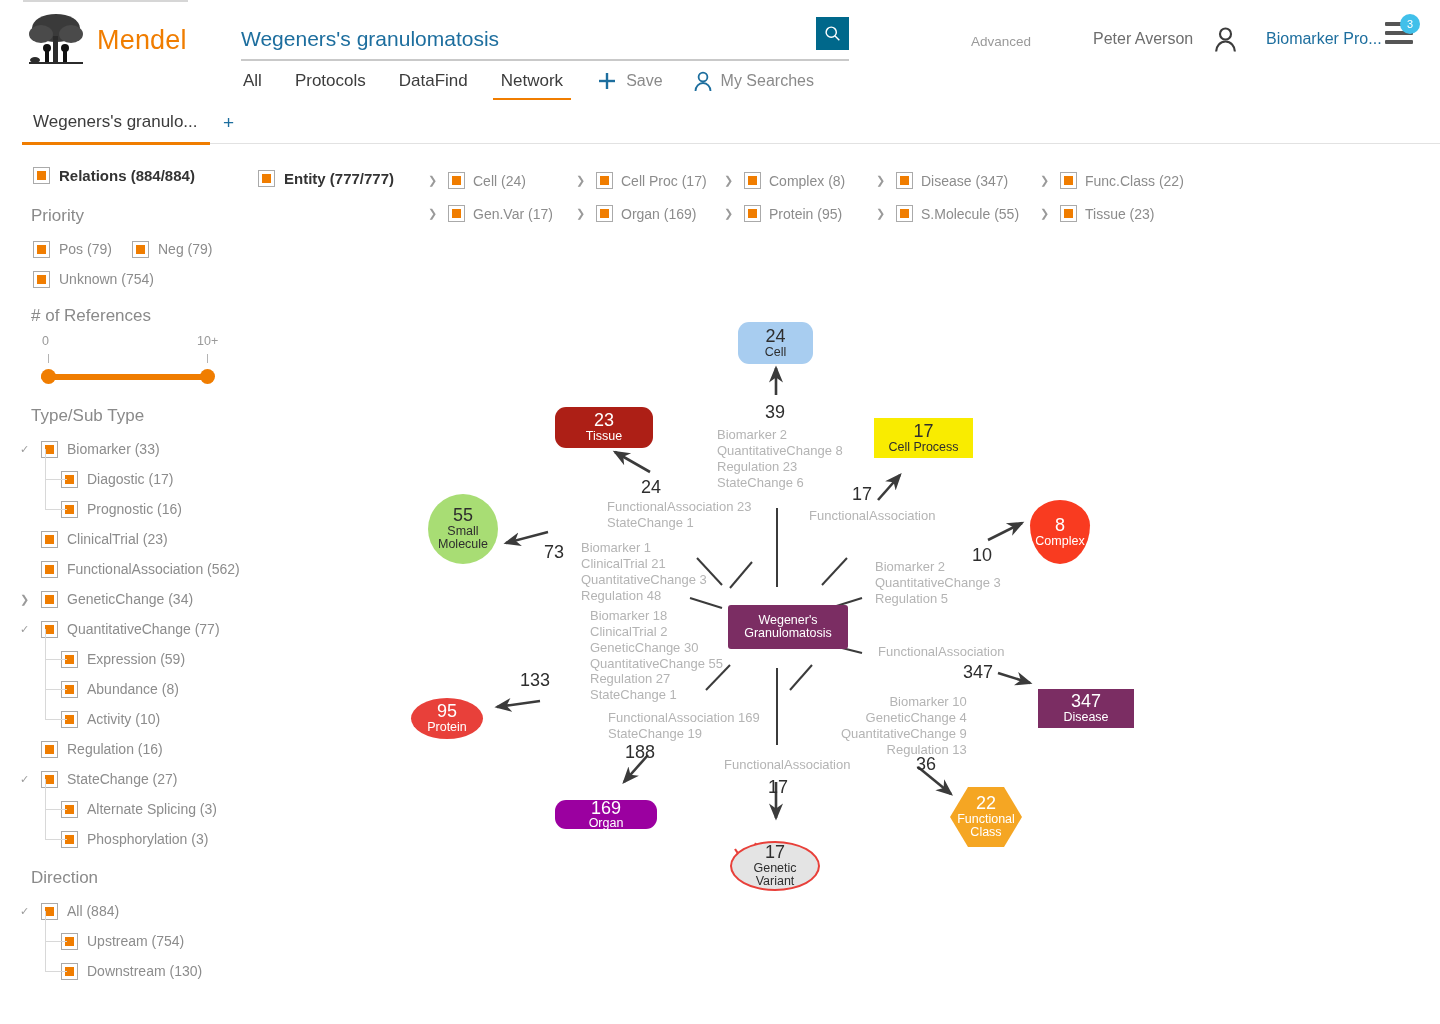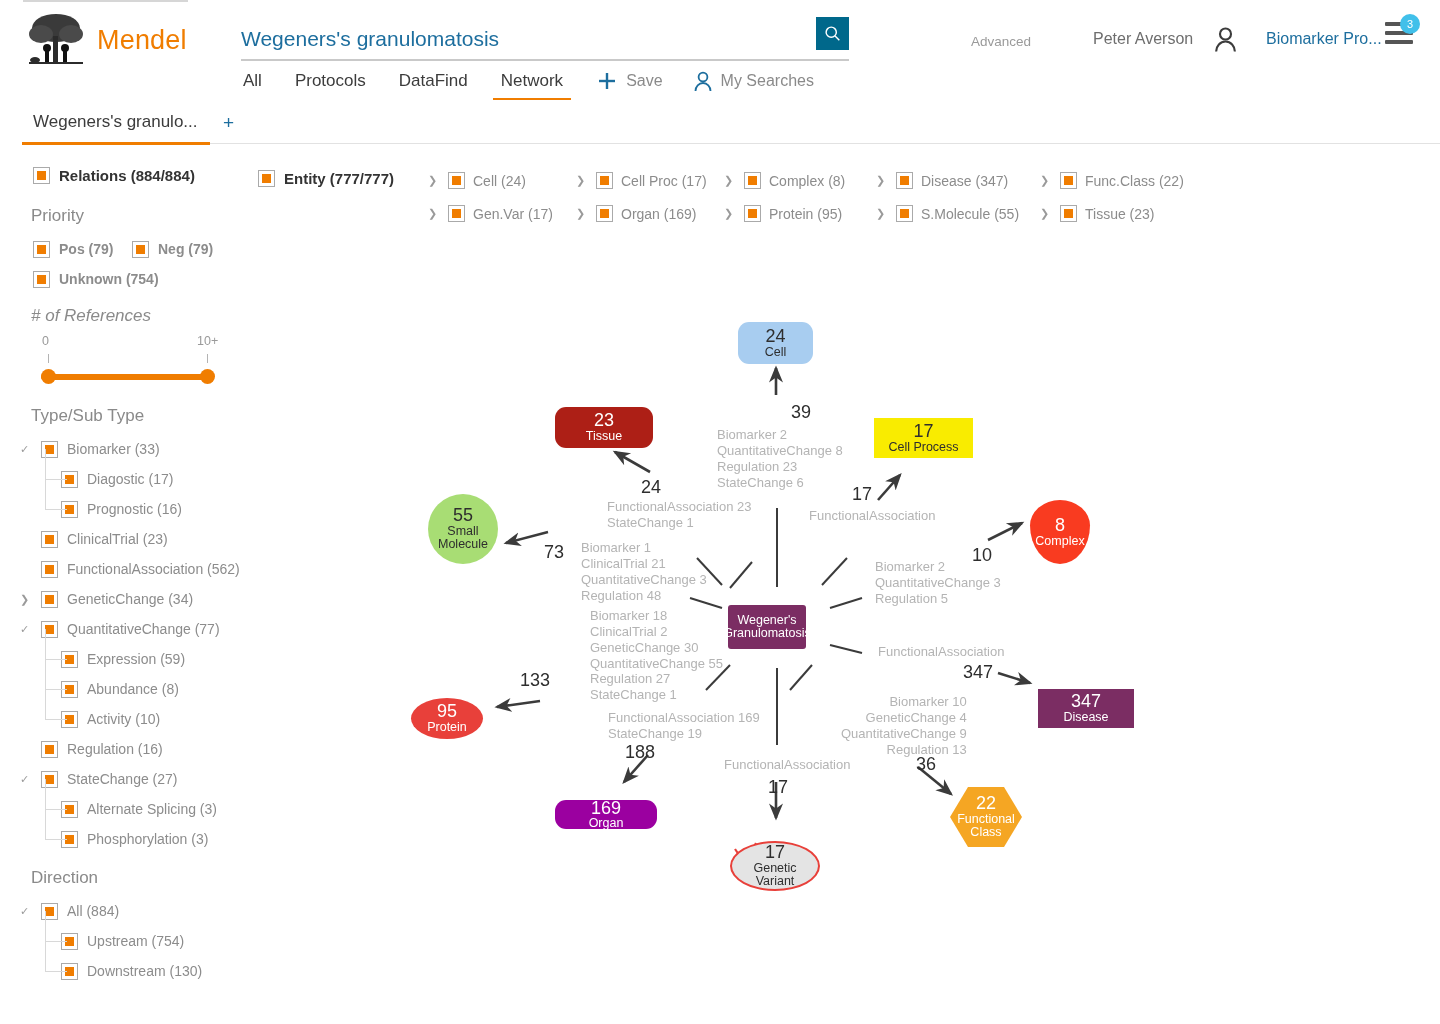--- a/index.html
+++ b/index.html
@@ -188,42 +188,42 @@
 
     <div class="cb-row" style="margin-left:33px;">
       <span class="cb">
           <i></i>
         </span>
       <span class="cb-label bold">Relations (884/884)</span>
     </div>
 
     <div class="sb-section-title">Priority</div>
 
-    <div style="position:relative; height:62px;font-weight:bold;">
+    <div style="position:relative; height:62px;">
       <div class="cb-row" style="position:absolute; left:33px; top:0;">
         <span class="cb">
             <i></i>
           </span>
         <span class="cb-label">Pos (79)</span>
       </div>
       <div class="cb-row" style="position:absolute; left:132px; top:0;">
         <span class="cb">
             <i></i>
           </span>
         <span class="cb-label">Neg (79)</span>
       </div>
       <div class="cb-row" style="position:absolute; left:33px; top:30px;">
         <span class="cb">
             <i></i>
           </span>
         <span class="cb-label">Unknown (754)</span>
       </div>
     </div>
 
-    <div class="sb-section-title" style="margin-left:31px; margin-top:10px;font-style:italic;"># of References</div>
+    <div class="sb-section-title" style="margin-left:31px; margin-top:10px;"># of References</div>
 
     <div class="slider-block">
       <div class="slider-ends">
         <span style="left:4px;">0</span>
         <span style="left:159px;">10+</span>
       </div>
       <div class="slider-ticks" style="margin-top:6px;">
         <i style="left:10px;"></i>
           <i style="left:169px;"></i>
       </div>
@@ -484,21 +484,21 @@
         <line x1="730" y1="665" x2="706" y2="690" stroke="#3b3b3b" stroke-width="2"></line>
         <line x1="648" y1="755" x2="624" y2="782" stroke="#3b3b3b" stroke-width="2.6" marker-end="url(#arrowhead)"></line>
         <line x1="722" y1="608" x2="690" y2="598" stroke="#3b3b3b" stroke-width="2"></line>
         <line x1="540" y1="701" x2="497" y2="707" stroke="#3b3b3b" stroke-width="2.6" marker-end="url(#arrowhead)"></line>
         <line x1="722" y1="585" x2="697" y2="558" stroke="#3b3b3b" stroke-width="2"></line>
         <line x1="548" y1="532" x2="506" y2="543" stroke="#3b3b3b" stroke-width="2.6" marker-end="url(#arrowhead)"></line>
         <line x1="730" y1="588" x2="752" y2="562" stroke="#3b3b3b" stroke-width="2"></line>
         <line x1="650" y1="472" x2="615" y2="452" stroke="#3b3b3b" stroke-width="2.6" marker-end="url(#arrowhead)"></line>
       </svg>
     <div id="nodes-layer" style="position:absolute;left:0;top:0;width:1440px;height:1024px;">
-        <div class="node" style="left: 728px; top: 605px; width: 78px; height: 44px; background: rgb(123, 45, 99); border-radius: 3px;">
+        <div class="node" style="left: 728px; top: 605px; width: 120px; height: 44px; background: rgb(123, 45, 99); border-radius: 3px;">
           <div style="font-size: 12.5px; white-space: pre-line; text-align: center;">Wegener's
 Granulomatosis</div>
         </div>
         <div class="node" style="left: 738px; top: 322px; width: 75px; height: 42px; color: rgb(46, 46, 46); background: rgb(168, 205, 240); border-radius: 11px;">
           <div class="n-count">24</div>
           <div class="n-label" style="white-space: pre-line;">Cell</div>
         </div>
         <div class="node" style="left: 874px; top: 418px; width: 99px; height: 40px; color: rgb(46, 46, 46); background: rgb(249, 236, 0);">
           <div class="n-count">17</div>
           <div class="n-label" style="white-space: pre-line;">Cell Process</div>
@@ -532,21 +532,21 @@
         </div>
         <div class="node" style="left: 428px; top: 494px; width: 70px; height: 70px; color: rgb(46, 46, 46); background: rgb(168, 221, 116); border-radius: 50%;">
           <div class="n-count">55</div>
           <div class="n-label" style="white-space: pre-line;">Small
 Molecule</div>
         </div>
         <div class="node" style="left: 555px; top: 407px; width: 98px; height: 41px; color: rgb(255, 255, 255); background: rgb(173, 31, 22); border-radius: 11px;">
           <div class="n-count">23</div>
           <div class="n-label" style="white-space: pre-line;">Tissue</div>
         </div>
-        <div class="edge-num" style="left: 765px; top: 402px; margin-left: 26px;">39</div>
+        <div class="edge-num" style="left: 765px; top: 402px;">39</div>
         <div class="edge-lbl" style="left: 717px; top: 427px; text-align: left;">Biomarker 2
 QuantitativeChange 8
 Regulation 23
 StateChange 6</div>
         <div class="edge-num" style="left: 852px; top: 484px;">17</div>
         <div class="edge-lbl" style="left: 809px; top: 508px; text-align: left;">FunctionalAssociation</div>
         <div class="edge-num" style="left: 972px; top: 545px;">10</div>
         <div class="edge-lbl" style="left: 875px; top: 559px; text-align: left;">Biomarker 2
 QuantitativeChange 3
 Regulation 5</div>

